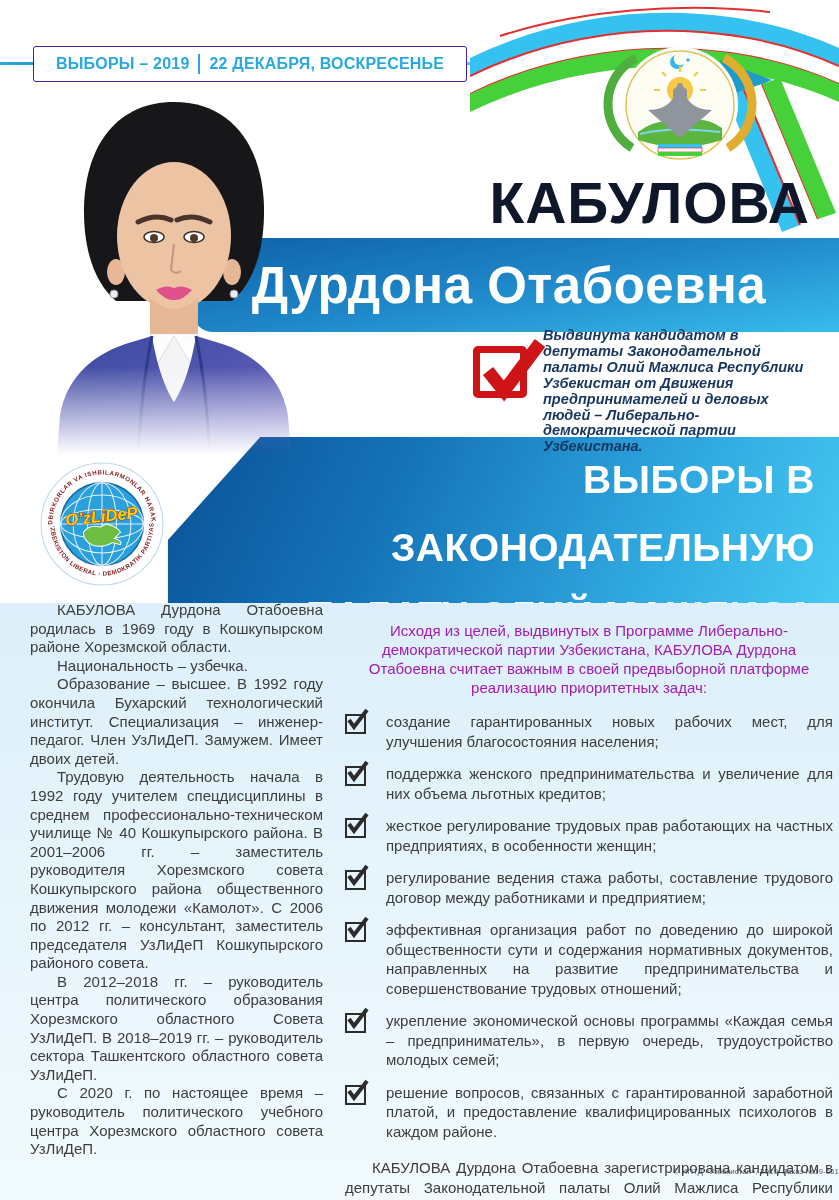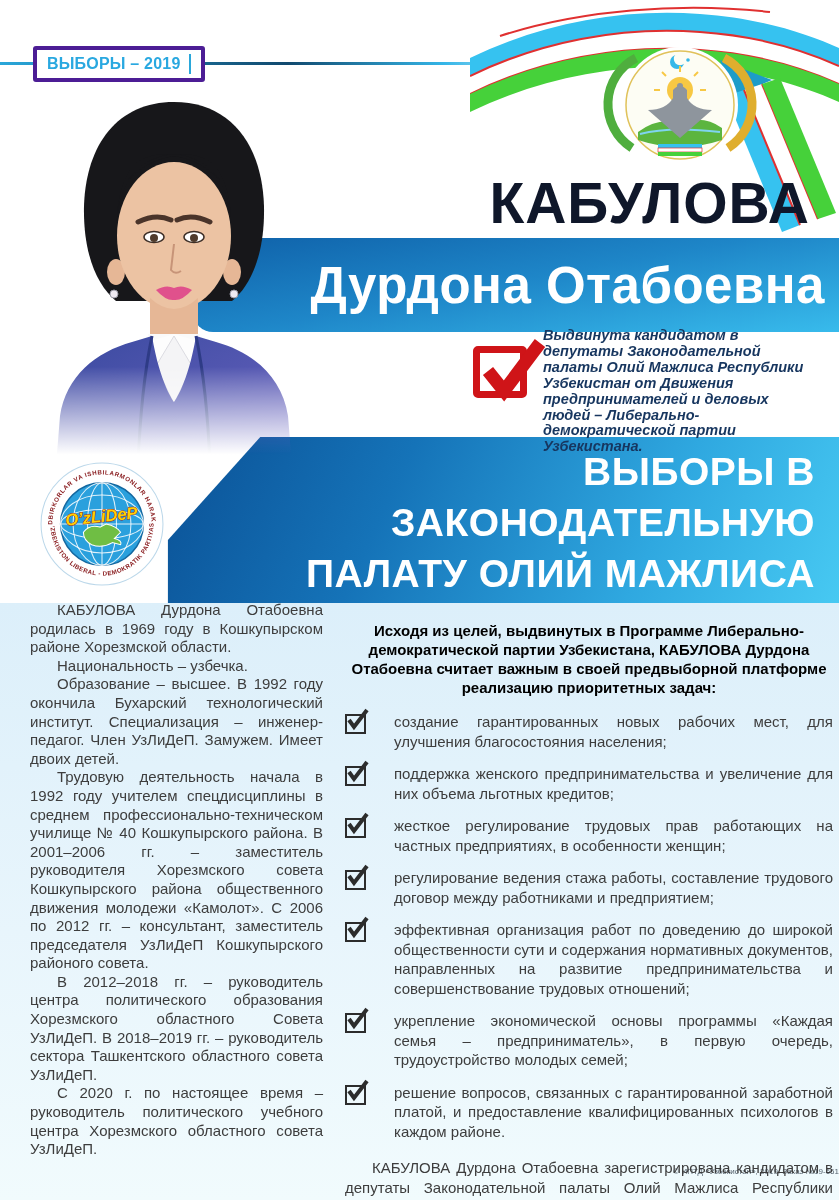--- a/index.html
+++ b/index.html
@@ -1,73 +1,74 @@
 <!DOCTYPE html>
 <html><head>
 <meta charset="utf-8">
 <style>
   html,body{margin:0;padding:0;}
   .poster{position:relative;width:839px;height:1200px;background:#fff;overflow:hidden;
           font-family:"Liberation Sans",sans-serif;color:#3d3d3d;}
   
   .topline{position:absolute;left:0;top:62px;width:523px;height:3px;
            background:linear-gradient(90deg,#2aa7da 0%,#11496e 55%,#35b6e8 85%,#aadff2 100%);}
-  .badge{position:absolute;left:33px;top:46px;height:36px;background:#fff;border:4px solid #4c1d95;
-         border-radius:3px;display:flex;align-items:center;padding:0 10px;gap:9px;
+  .badge{position:absolute;left:33px;top:46px;height:36px;background:#fff;border:1px solid #4c1d95;
+         border-radius:3px;display:flex;align-items:center;padding:0 22px;gap:9px;
          color:#29a8e0;font-weight:bold;font-size:16px;letter-spacing:.2px;box-sizing:border-box;white-space:nowrap;}
   .badge-divider{width:2px;height:20px;background:#2aa7da;}
   
   .surname{position:absolute;right:29px;top:170px;font-size:57px;font-weight:bold;color:#0f172a;letter-spacing:1px;}
   .name-band{position:absolute;left:193px;right:0;top:238px;height:94px;border-radius:20px 0 0 20px;
              background:linear-gradient(170deg,#0f61a9 0%,#1e86c8 48%,#38bbec 100%);
-             display:flex;align-items:center;justify-content:flex-end;padding-right:14px;z-index:1;}
+             display:flex;align-items:center;justify-content:center;padding-right:14px;z-index:1;}
   .name-band span{color:#fff;font-size:51px;font-weight:bold;letter-spacing:.5px;}
   
   .photo{position:absolute;left:28px;top:84px;width:292px;height:382px;z-index:3;}
   
   .nomination{position:absolute;left:440px;top:328px;width:333px;display:flex;z-index:4;padding-left:33px;}
   .red-box{position:relative;flex:0 0 40px;width:40px;height:38px;border:7px solid #cf1418;border-radius:5px;
            background:#fff;margin-top:18px;}
   .red-box svg{position:absolute;left:-2px;top:-16px;overflow:visible;}
   .nomination-text{margin-left:16px;width:318px;color:#17365f;font-weight:bold;font-style:italic;
                    font-size:14.5px;line-height:15.9px;}
   
   .main-banner{position:absolute;left:150px;top:437px;width:689px;height:166px;z-index:2;box-sizing:border-box;
                background:linear-gradient(115deg,#0a4f94 0%,#1573b8 35%,#2fa8e0 72%,#47c9f2 100%);
                clip-path:polygon(16% 0,100% 0,100% 100%,2.6% 100%,2.6% 62%);
                text-align:right;padding:9px 24px 0 0;}
-  .main-banner .bl{color:#fff;font-weight:bold;font-size:39px;line-height:51px;letter-spacing:.5px;}
+  .main-banner .bl{color:#fff;font-weight:bold;font-size:39px;line-height:68px;letter-spacing:.5px;}
   
   .lower-bg{position:absolute;left:0;top:603px;width:839px;height:597px;
             background:linear-gradient(180deg,#dceffa 0%,#e8f5fc 55%,#f1fbfd 100%);}
   .party-logo{position:absolute;left:40px;top:462px;width:124px;height:124px;z-index:3;}
   .bio{position:absolute;left:30px;top:601px;width:293px;font-size:15px;line-height:18.6px;
        text-align:justify;z-index:2;}
   .bio p{margin:0;text-indent:27px;}
   .platform{position:absolute;left:345px;top:621px;width:488px;z-index:2;}
-  .platform-intro{font-weight:bold;text-align:center;font-size:15px;line-height:19px;color:#000000;padding:0 4px;}
+  .platform-intro{font-weight:normal;text-align:center;font-size:15px;line-height:19px;color:#a21caf;padding:0 4px;}
   .items{margin-top:15px;display:flex;flex-direction:column;gap:13px;}
   .item{display:flex;align-items:flex-start;}
   .item-check{position:relative;flex:0 0 17px;width:17px;height:16px;border:2px solid #2c2c2c;margin-top:2px;}
   .item-check svg{position:absolute;left:-1px;top:-8px;overflow:visible;}
-  .item-text{margin-left:28px;font-size:15px;line-height:19.5px;text-align:justify;}
+  .item-text{margin-left:20px;font-size:15px;line-height:19.5px;text-align:justify;}
   .closing{margin-top:17px;font-size:15px;line-height:19.5px;text-align:justify;text-indent:27px;}
   .imprint{position:absolute;right:0;top:1167px;font-size:8px;color:#55626e;}
   .ribbon{position:absolute;left:470px;top:0;width:369px;height:240px;}
 </style>
 </head>
 <body>
 
 <div class="poster">
 
   <div class="topline"></div>
 
   <div class="badge">
     <span>ВЫБОРЫ – 2019</span>
     <span class="badge-divider"></span>
+    <span>22 ДЕКАБРЯ, ВОСКРЕСЕНЬЕ</span>
   </div>
 
   <svg class="ribbon" viewBox="0 0 369 240">
 
     <path d="M30,36 C110,10 210,2 300,12" stroke="#e03030" stroke-width="2" fill="none"></path>
 
     <path d="M0,58 C70,24 150,8 230,14 C290,18 338,34 369,48 L369,66 C338,52 290,36 230,32 C150,26 70,42 0,76 Z" fill="#36c2f0"></path>
     <path d="M0,76 C70,42 150,26 230,32 C290,36 338,52 369,66 L369,84 C338,70 290,54 230,50 C150,44 70,60 0,94 Z" fill="#ffffff"></path>
     <path d="M0,76 C70,42 150,26 230,32 C290,36 338,52 369,66" stroke="#e03030" stroke-width="2" fill="none"></path>
     <path d="M0,94 C70,60 150,44 230,50 C290,54 338,70 369,84" stroke="#e03030" stroke-width="2" fill="none"></path>

